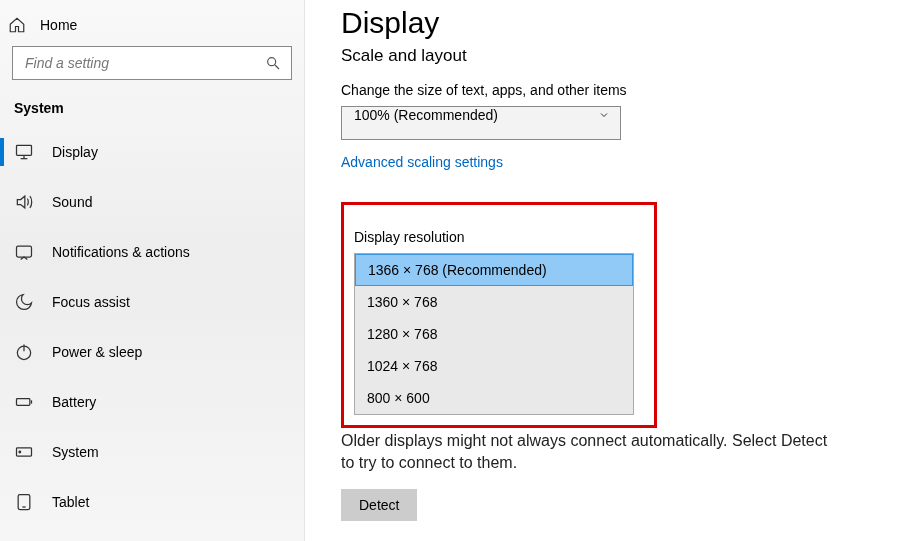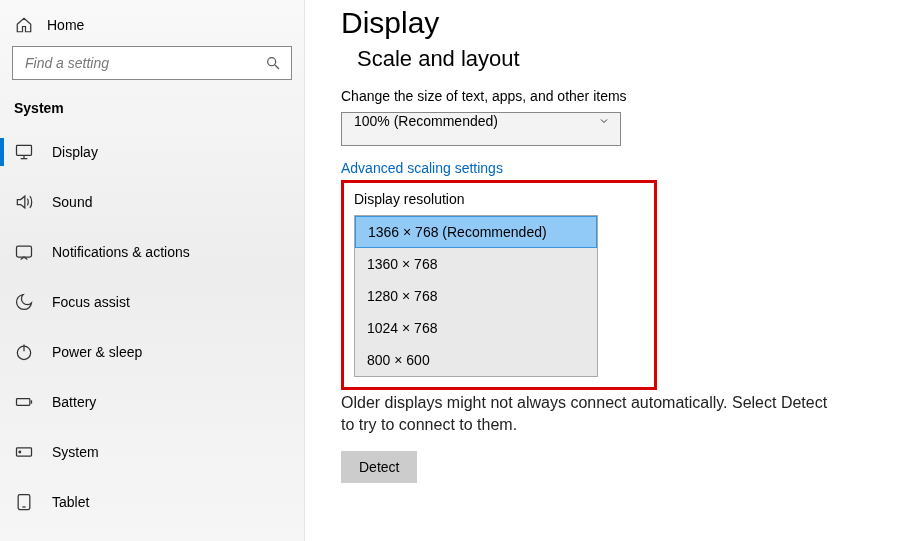--- a/index.html
+++ b/index.html
@@ -24,21 +24,21 @@
     height: 100%;
     background: #f4f4f4;
     background: linear-gradient(180deg,#f9f9f9 0%,#ededed 50%,#f6f6f6 100%);
     padding-top: 8px;
     border-right: 1px solid #e5e5e5;
   }
   .home-row {
     display: flex;
     align-items: center;
     gap: 14px;
-    padding: 8px 14px 12px 15px;
+    padding: 8px 14px 12px 8px;
     cursor: pointer;
   }
   .home-row .icon { width: 18px; height: 18px; }
   .home-row span.label { font-size: 14px; }
   .search-wrap {
     padding: 0 12px 16px 12px;
   }
   .search-box {
     display: flex;
     align-items: center;
@@ -92,54 +92,55 @@
     padding: 6px 28px 0 36px;
     position: relative;
   }
   h1.page-title {
     font-weight: 300;
     font-size: 30px;
     margin: 0 0 4px 0;
   }
   h2.section-title {
     font-weight: 400;
-    font-size: 22px;
-    margin: 6px 0 16px 16px;
+    font-size: 17px;
+    margin: 6px 0 16px 0;
   }
   .field-label {
     font-size: 14px;
     margin-bottom: 8px;
+    margin-top: 16px;
   }
   .dropdown {
     width: 280px;
     height: 34px;
     border: 1px solid #888;
     background: #f3f3f3;
     display: flex;
     align-items: center;
     justify-content: space-between;
     padding: 0 10px 16px 12px;
     cursor: pointer;
     font-size: 14px;
   }
   .dropdown .chev { width: 12px; height: 12px; }
   .link {
     color: #0067c0;
     font-size: 14px;
-    margin: 14px 0 4px 0;
+    margin: 14px 0 32px 0;
     display: inline-block;
     cursor: pointer;
   }
   .red-box {
     border: 3px solid #d60000;
     padding: 8px 10px 10px 10px;
     width: 316px;
   }
   .dropdown-open {
-    width: 244px;
+    width: 280px;
     border: 1px solid #aaa;
     background: #e9e9e9;
     margin-top: 8px;
   }
   .dropdown-open .opt {
     height: 32px;
     display: flex;
     align-items: center;
     padding: 0 12px;
     font-size: 14px;

